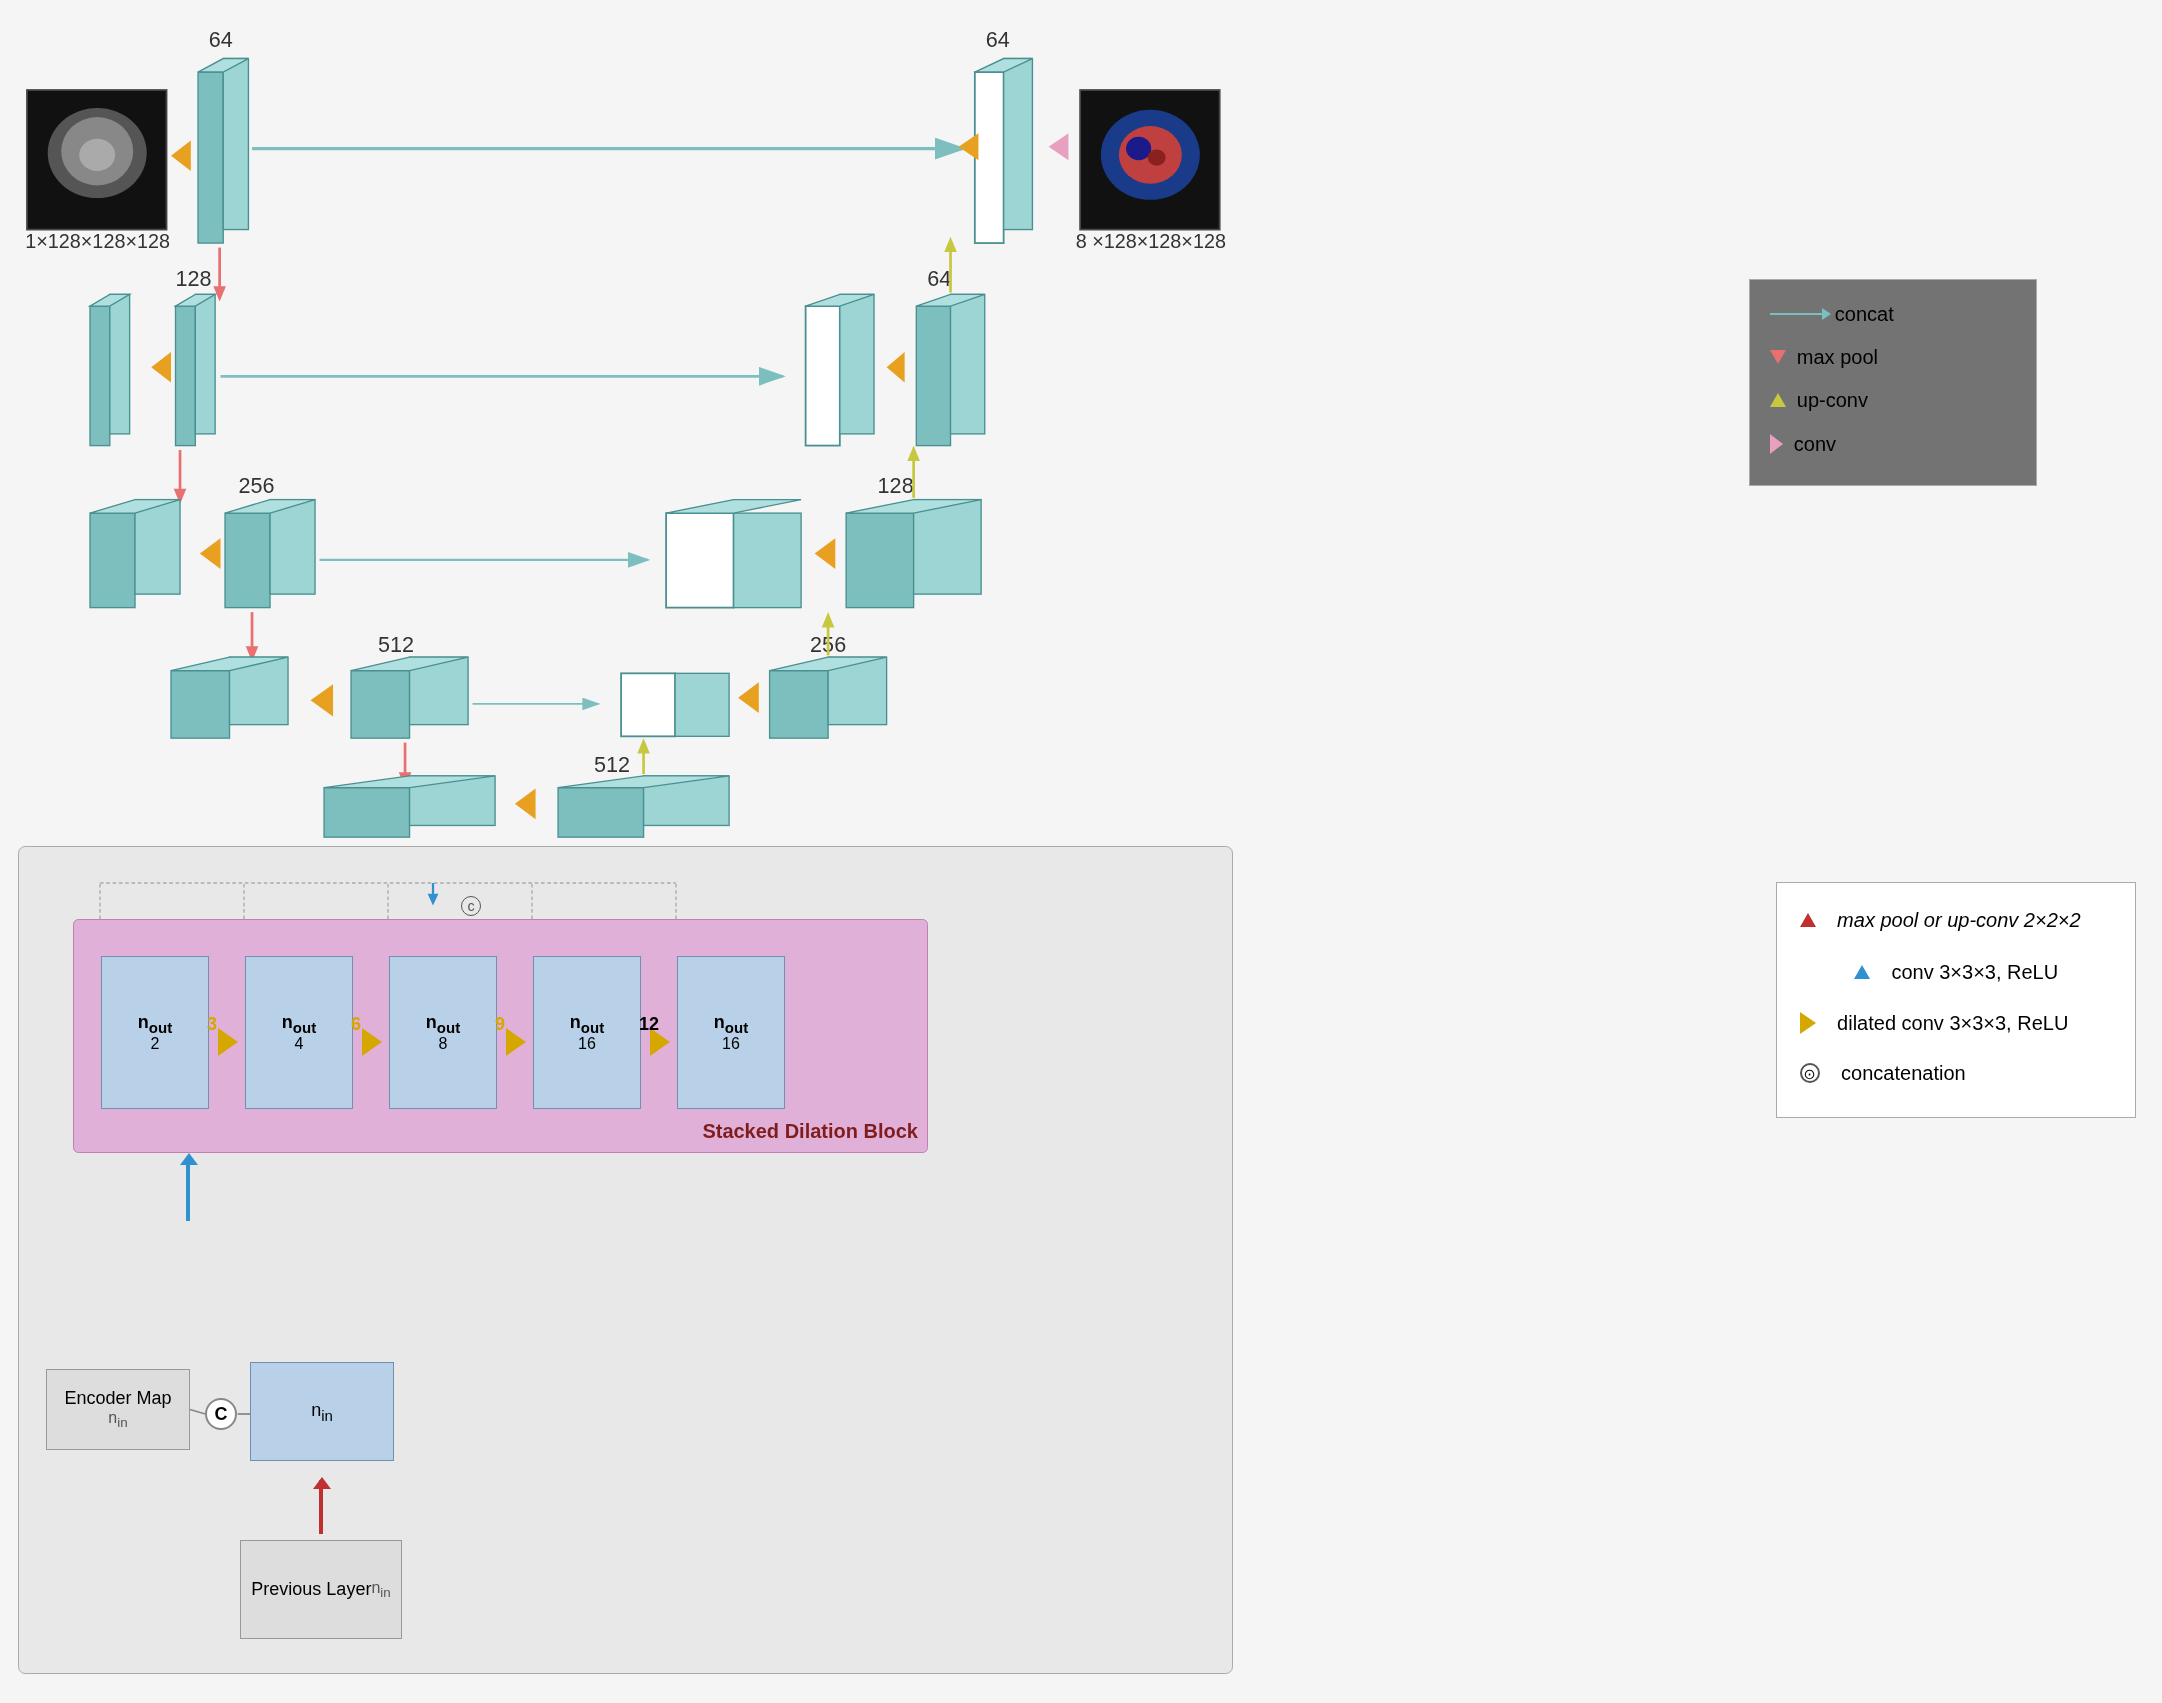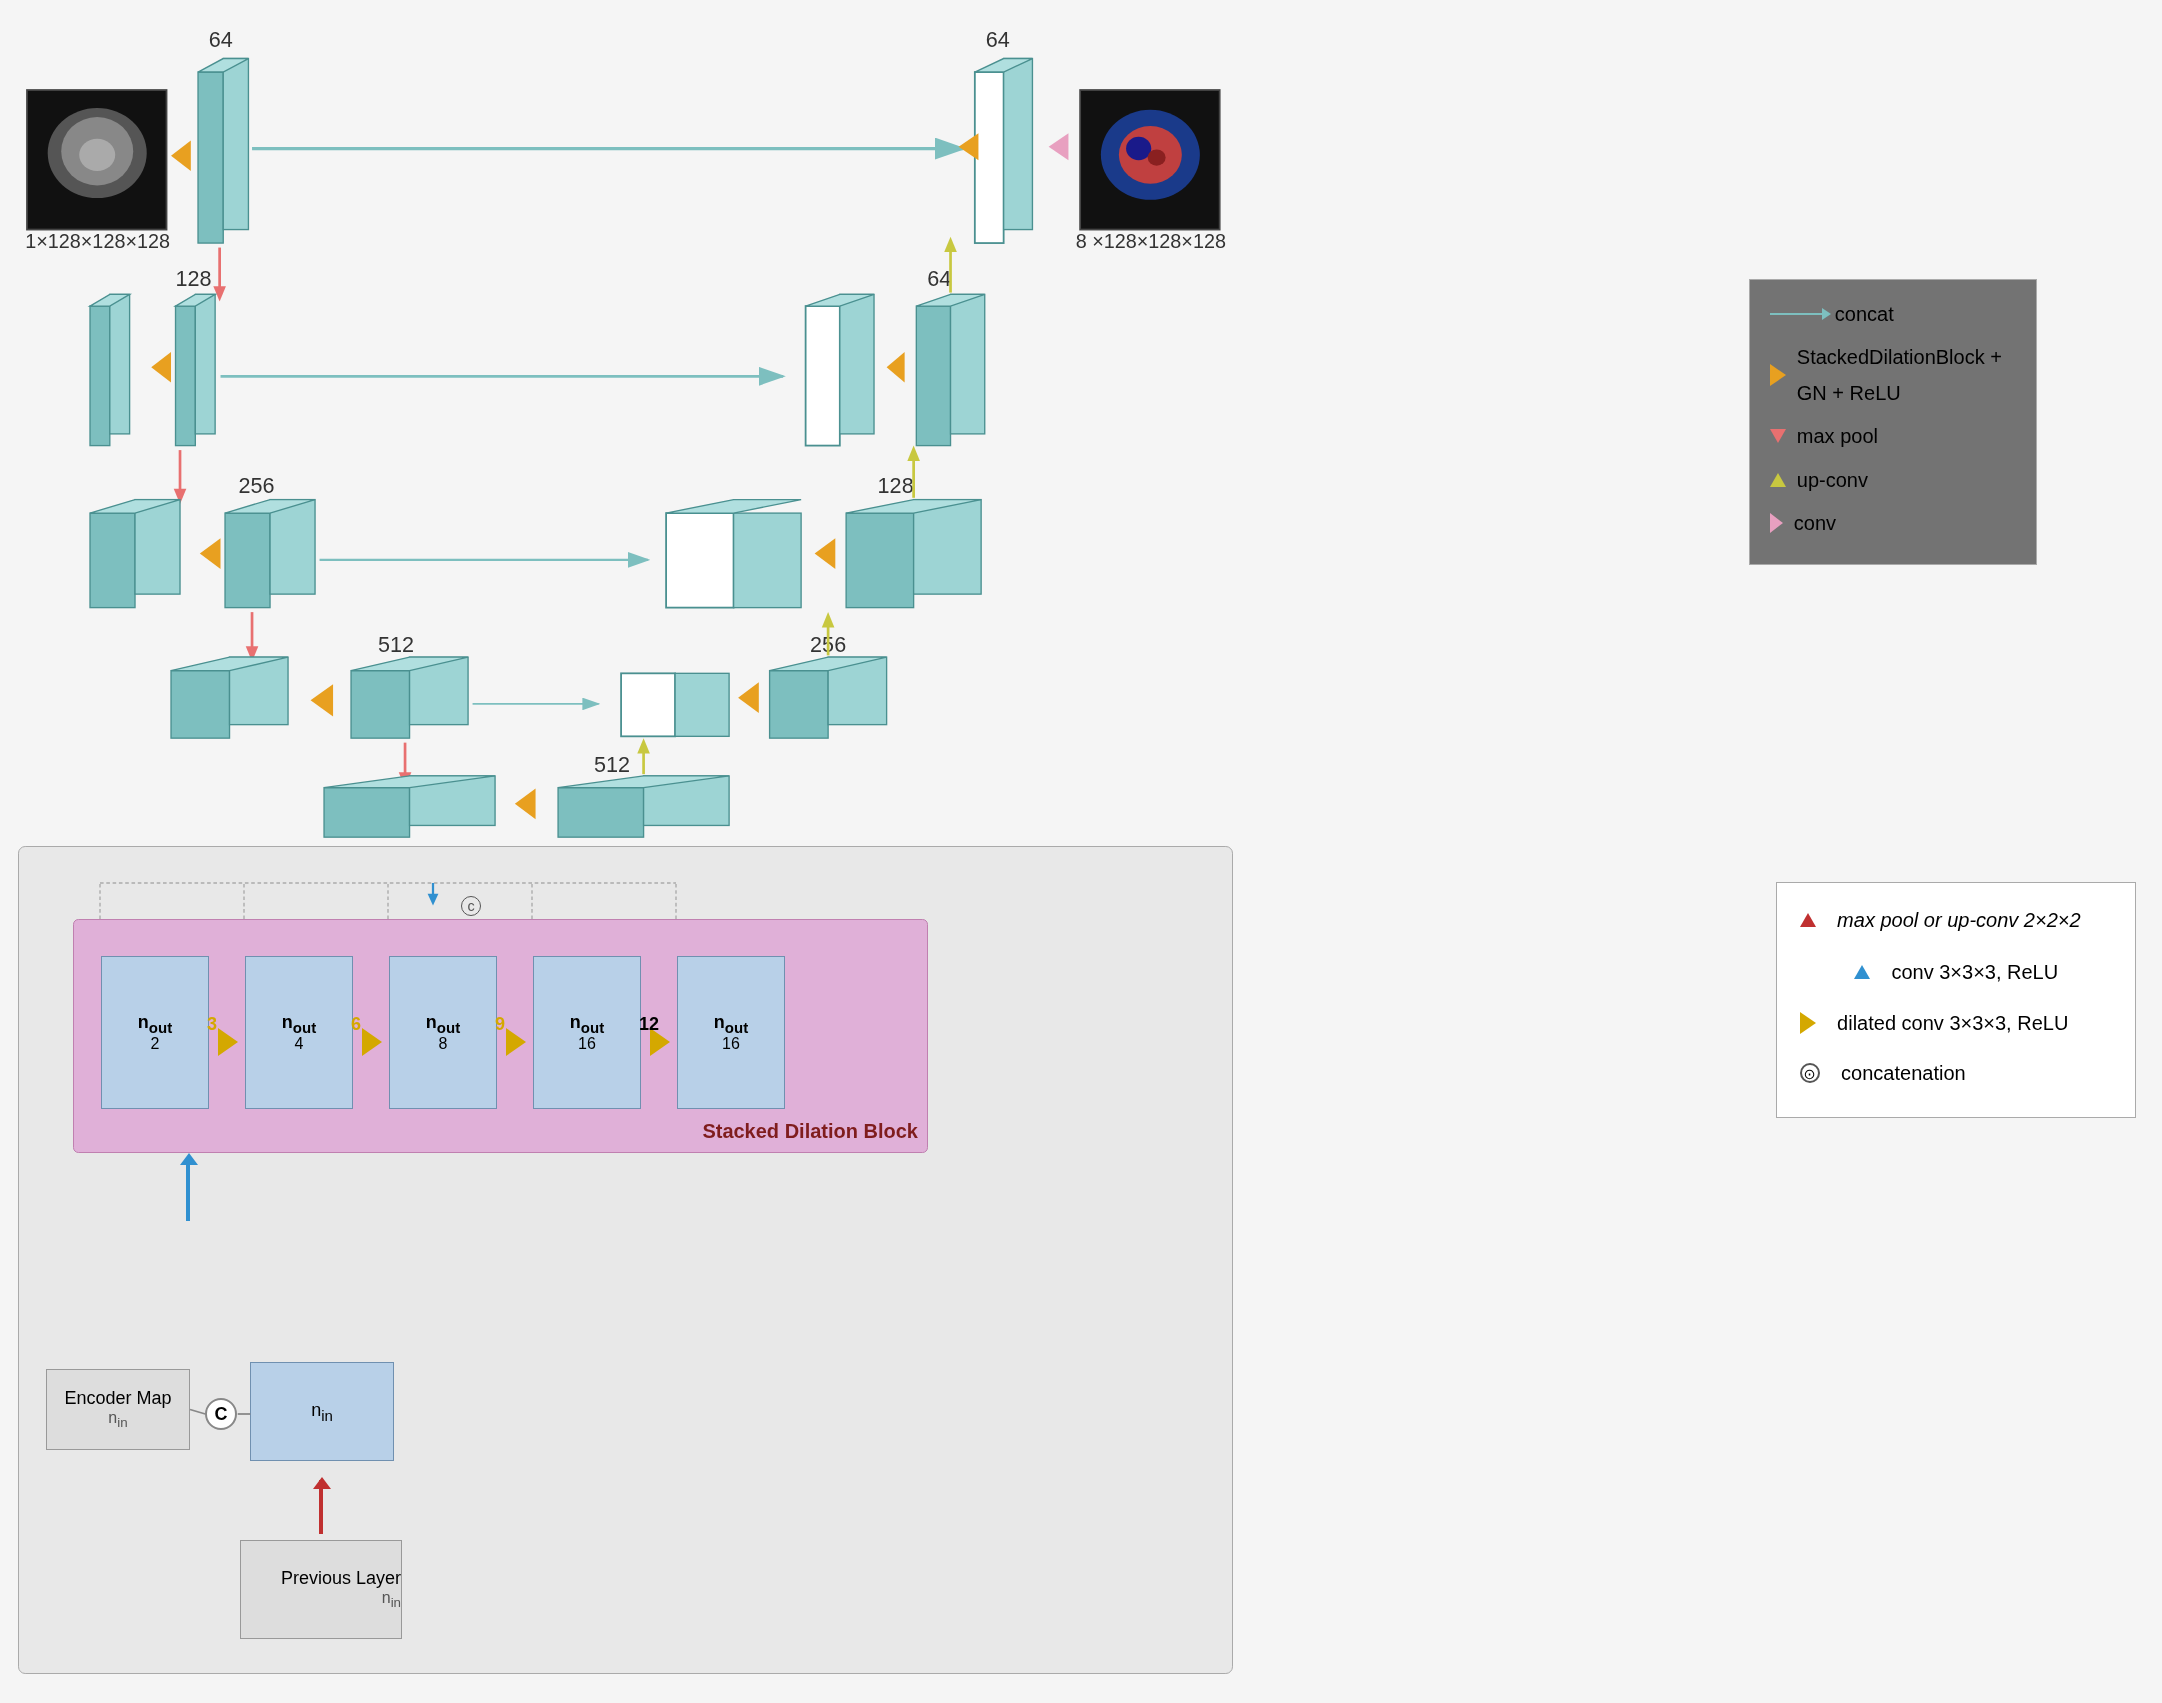--- a/index.html
+++ b/index.html
@@ -270,24 +270,20 @@
   <polygon points="1065,163 1087,148 1087,178" fill="#e8a020"></polygon>
 
 </svg>
 
 <div class="legend-top" style="top:279px; right:126px;">
   <div class="legend-row">
     <span class="legend-arrow-blue"></span>
     <span>concat</span>
   </div>
   <div class="legend-row">
-    <span class="legend-tri-gold"></span>
-    <span>StackedDilationBlock +<br>GN + ReLU</span>
-  </div>
-  <div class="legend-row">
     <span class="legend-tri-down"></span>
     <span>max pool</span>
   </div>
   <div class="legend-row">
     <span class="legend-tri-up"></span>
     <span>up-conv</span>
   </div>
   <div class="legend-row">
     <span class="legend-tri-pink"></span>
     <span>conv</span>
@@ -357,21 +353,21 @@
 
   <div style="position:absolute;left:186px;top:551px;width:32px;height:32px;border-radius:50%;border:2.3px solid #888;background:white;display:flex;align-items:center;justify-content:center;font-size:18px;font-weight:bold;">C</div>
 
   <div style="position:absolute;left:231px;top:515px;width:144px;height:99px;background:#b8d0e8;border:1.8px solid #7090b0;display:flex;align-items:center;justify-content:center;">
     <span style="font-size:18px;">n<sub>in</sub></span>
   </div>
 
   <div style="position:absolute;left:300px;top:633px;width:3.6px;height:54px;background:#c03030;"></div>
   <div style="position:absolute;left:294px;top:630px;width:0;height:0;border-bottom:12.6px solid #c03030;border-left:9px solid transparent;border-right:9px solid transparent;"></div>
 
-  <div style="position:absolute;left:221px;top:693px;width:162px;height:99px;background:#ddd;border:1.8px solid #999;display:flex;align-items:flex-end;justify-content:center;flex-direction:column;">
+  <div style="position:absolute;left:221px;top:693px;width:162px;height:99px;background:#ddd;border:1.8px solid #999;display:flex;align-items:center;justify-content:center;flex-direction:row;">
     <span style="font-size:18px;">Previous Layer</span>
     <span style="font-size:16px;color:#555;">n<sub>in</sub></span>
   </div>
 
   <svg style="position:absolute;top:0;left:0;width:1215px;height:828px;pointer-events:none;" xmlns="http://www.w3.org/2000/svg" viewBox="0 0 1350 920" width="1215" height="828">
 
     <line x1="190" y1="625" x2="207" y2="630" stroke="#888" stroke-width="2"></line>
 
     <line x1="243" y1="630" x2="257" y2="630" stroke="#888" stroke-width="2"></line>
 

